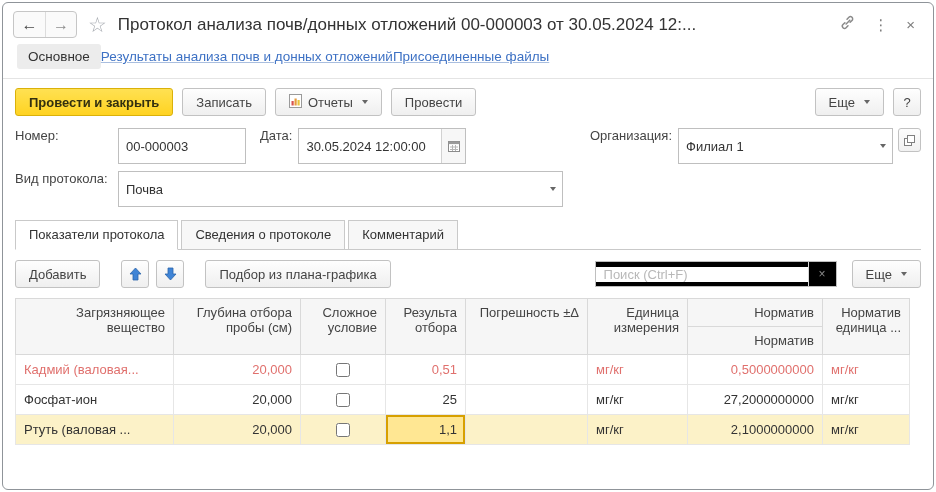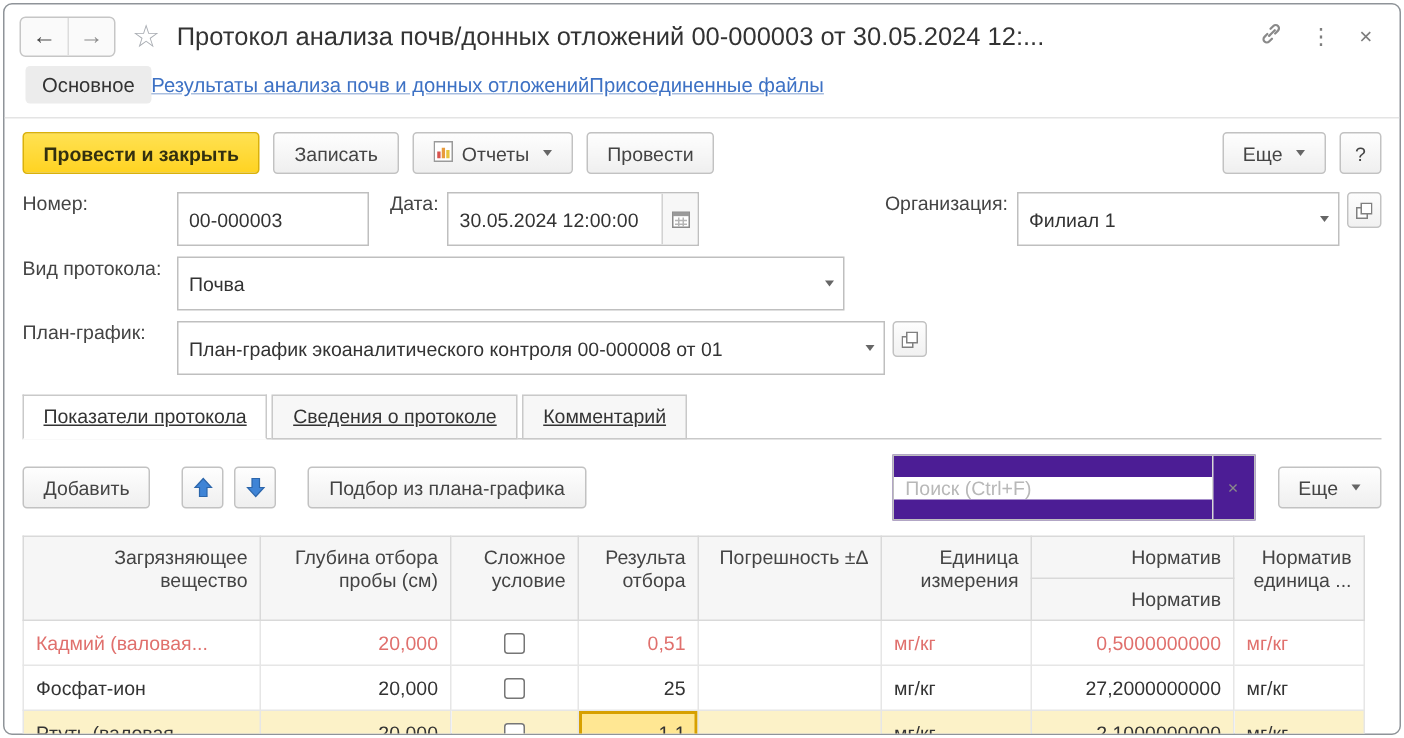--- a/index.html
+++ b/index.html
@@ -43,27 +43,27 @@
   .finput .txt { padding:0 7px; white-space:nowrap; overflow:hidden; }
   .dd { margin-left:auto; width:19px; align-self:stretch; display:flex; align-items:center; justify-content:center; flex:0 0 auto; }
   .dd .caret { margin:0; }
   .side-btn { margin-left:5px; width:23px; height:24px; border:1px solid #c2c2c2; border-radius:3px;
               background:linear-gradient(#fdfdfd,#f1f1f1); display:flex; align-items:center; justify-content:center; flex:0 0 auto; }
   .cal-btn { width:24px; align-self:stretch; border-left:1px solid #d2d2d2; background:#f7f7f7; display:flex; align-items:center; justify-content:center; }
 
   
   .tabstrip { display:flex; margin:9px 12px 0; border-bottom:1px solid #c9c9c9; }
   .ptab { position:relative; top:1px; border:1px solid #c9c9c9; border-bottom:1px solid #c9c9c9; padding:6px 13px 7px;
-          font-size:13px; color:#333; background:#f7f7f7; margin-right:3px; white-space:nowrap;text-decoration:underline; }
+          font-size:13px; color:#333; background:#f7f7f7; margin-right:3px; white-space:nowrap; }
   .ptab.active { background:#fff; border-bottom-color:#fff; }
 
   
   .tbar { display:flex; align-items:center; gap:7px; padding:10px 12px 7px; }
   .arrow-btn { width:28px; padding:0; justify-content:center; }
-  .search { display:flex; align-items:center; border:1px solid #bfbfbf; height:44px; width:242px; margin-left:auto; background:#4c1d95; }
+  .search { display:flex; align-items:center; border:1px solid #bfbfbf; height:26px; width:242px; margin-left:auto; background:#000000; }
   .search input { border:none; outline:none; flex:1; padding:0 8px; font-size:13px; color:#333; min-width:0; font-family:inherit; }
   .search input::placeholder { color:#b8b8b8; }
   .clearbtn { width:28px; align-self:stretch; border-left:1px solid #d7d7d7; color:#8a8a8a; display:flex; align-items:center; justify-content:center; font-size:12px; }
 
   
   .grid { border-collapse:collapse; table-layout:fixed; width:894px; margin:3px 0 0 12px; font-size:13px; }
   .grid th { border:1px solid #d9d9d9; background:#f6f6f6; color:#444; font-weight:normal; text-align:right;
              padding:6px 8px; vertical-align:top; }
   .grid td { border:1px solid #e6e6e6; padding:6px 8px; color:#333; white-space:nowrap; overflow:hidden; height:30px; }
   .num { text-align:right; }
@@ -178,35 +178,20 @@
   <div class="fieldrow">
     <span class="flabel lab-col">Вид протокола:</span>
     <div class="finput" style="width:445px">
       <span class="txt">Почва</span>
       <span class="dd">
           <span class="caret"></span>
         </span>
     </div>
   </div>
 
-  <div class="fieldrow">
-    <span class="flabel lab-col">План-график:</span>
-    <div class="finput" style="width:472px">
-      <span class="txt">План-график экоаналитического контроля 00-000008 от 01</span>
-      <span class="dd">
-          <span class="caret"></span>
-        </span>
-    </div>
-    <div class="side-btn">
-      <svg width="11" height="11" viewBox="0 0 11 11">
-        <rect x="0.5" y="3.5" width="7" height="7" fill="#fff" stroke="#808080"></rect>
-        <rect x="3.5" y="0.5" width="7" height="7" fill="#fff" stroke="#808080"></rect>
-      </svg>
-    </div>
-  </div>
 
   <div class="tabstrip">
     <div class="ptab active">Показатели протокола</div>
     <div class="ptab">Сведения о протоколе</div>
     <div class="ptab">Комментарий</div>
   </div>
 
   <div class="tbar">
     <div class="btn">
         <span>Добавить</span>

